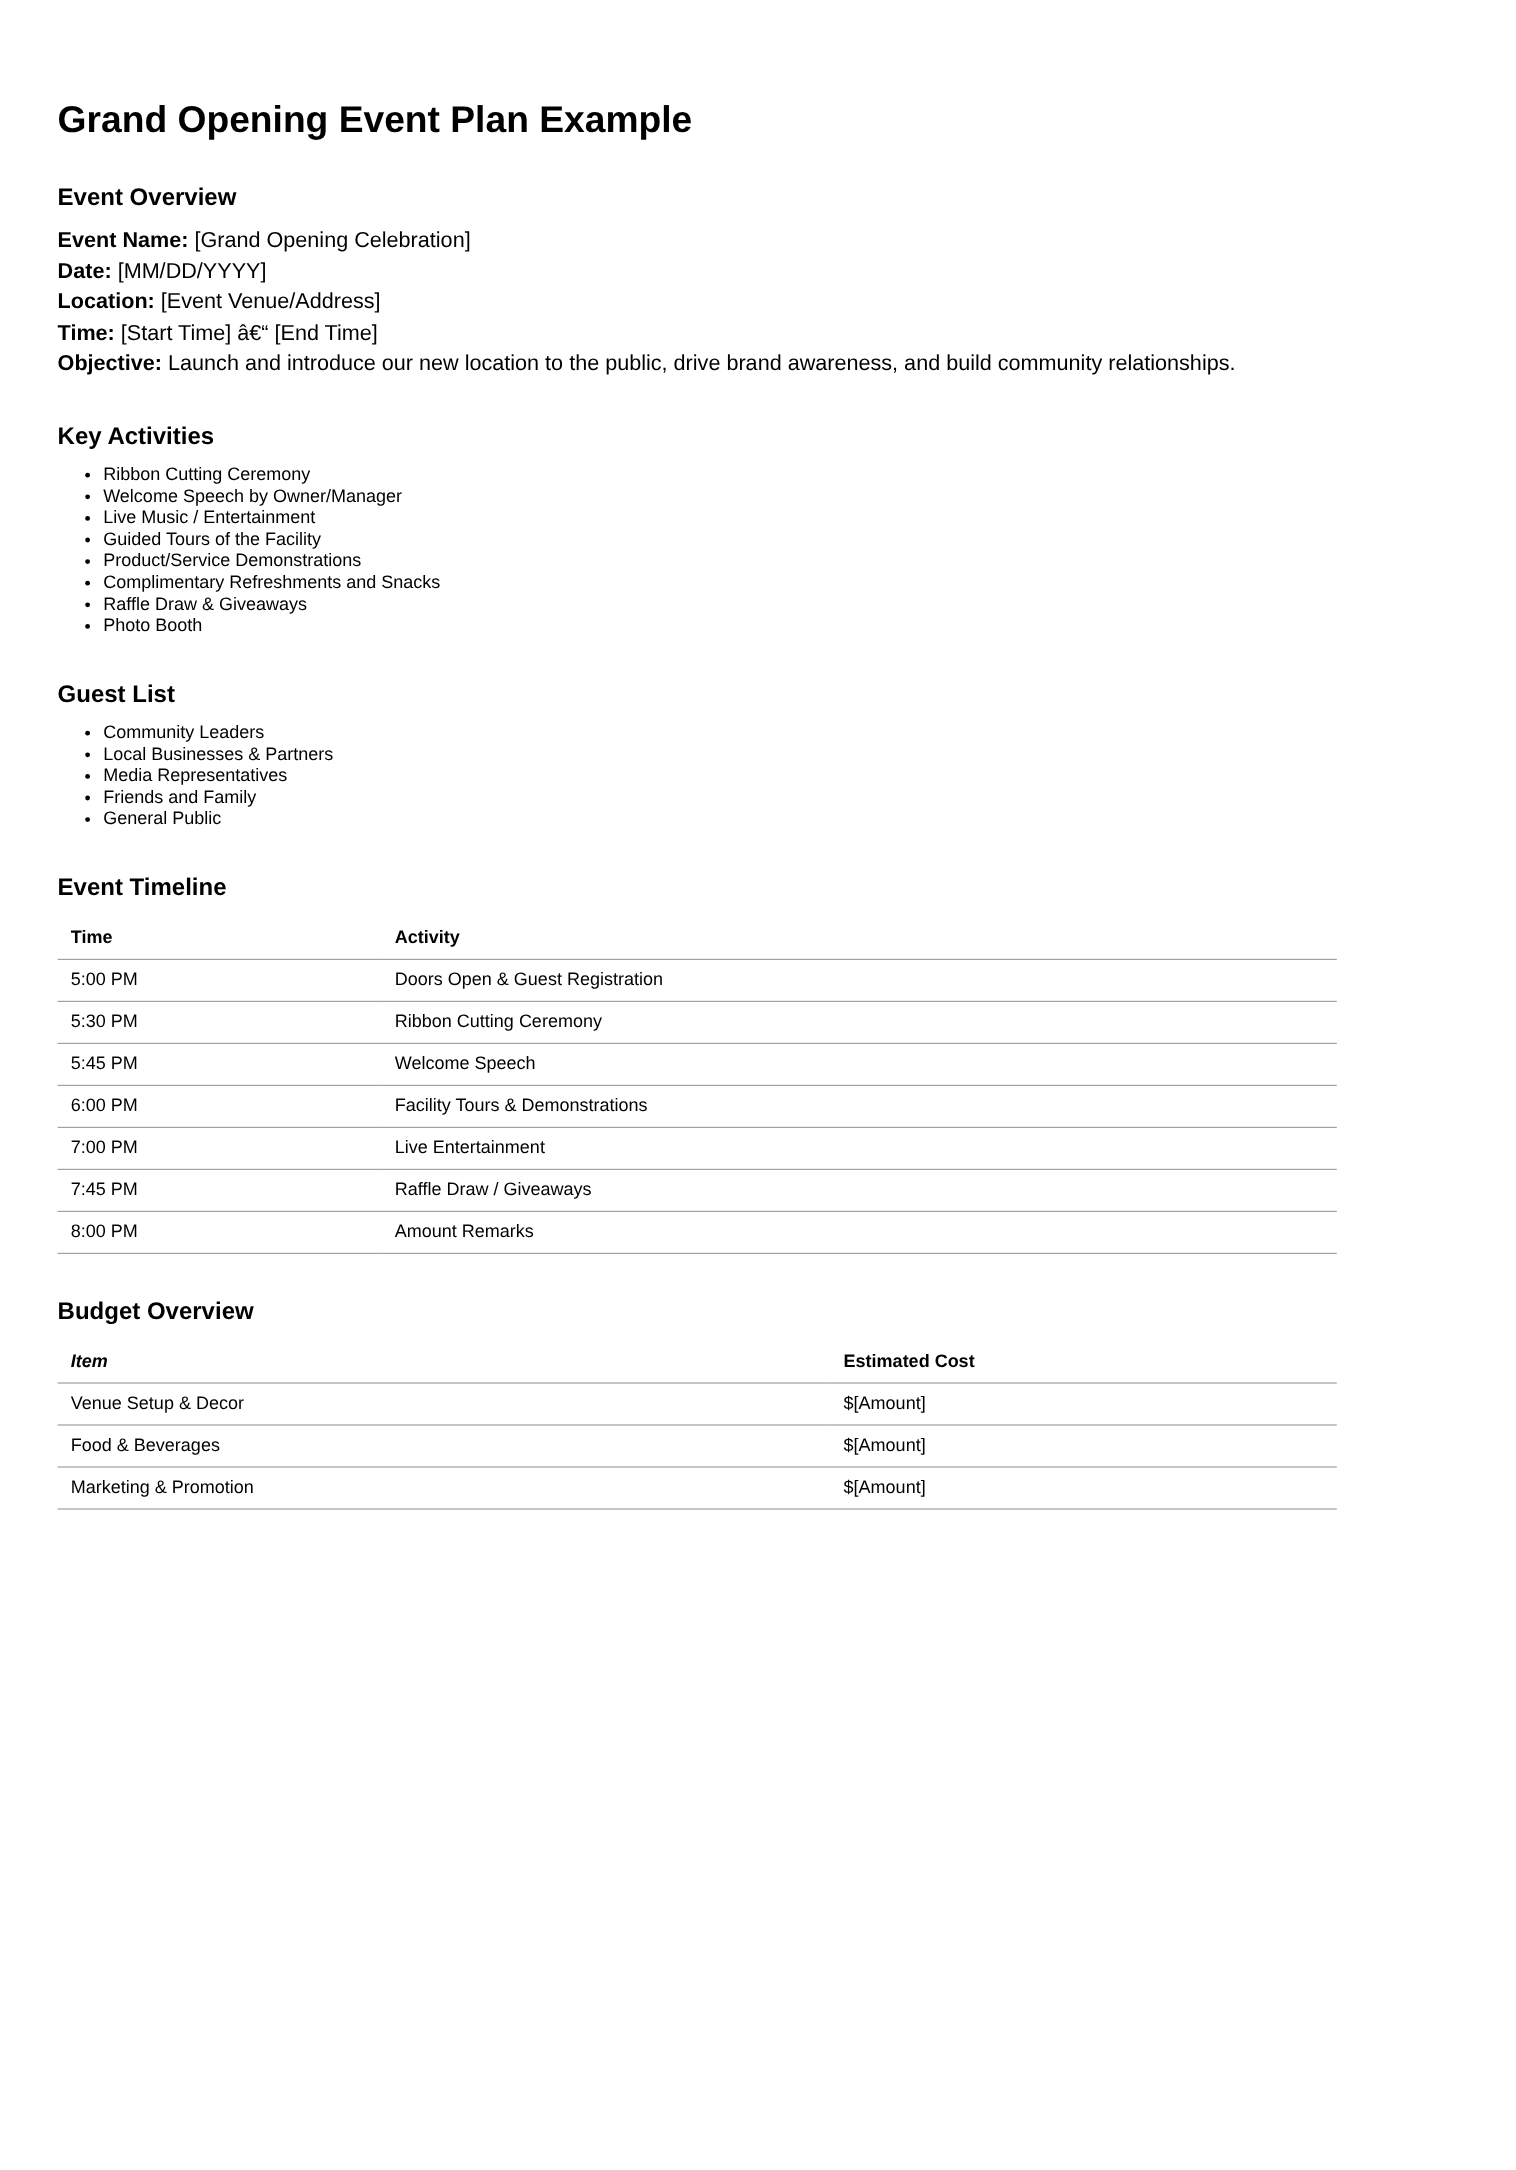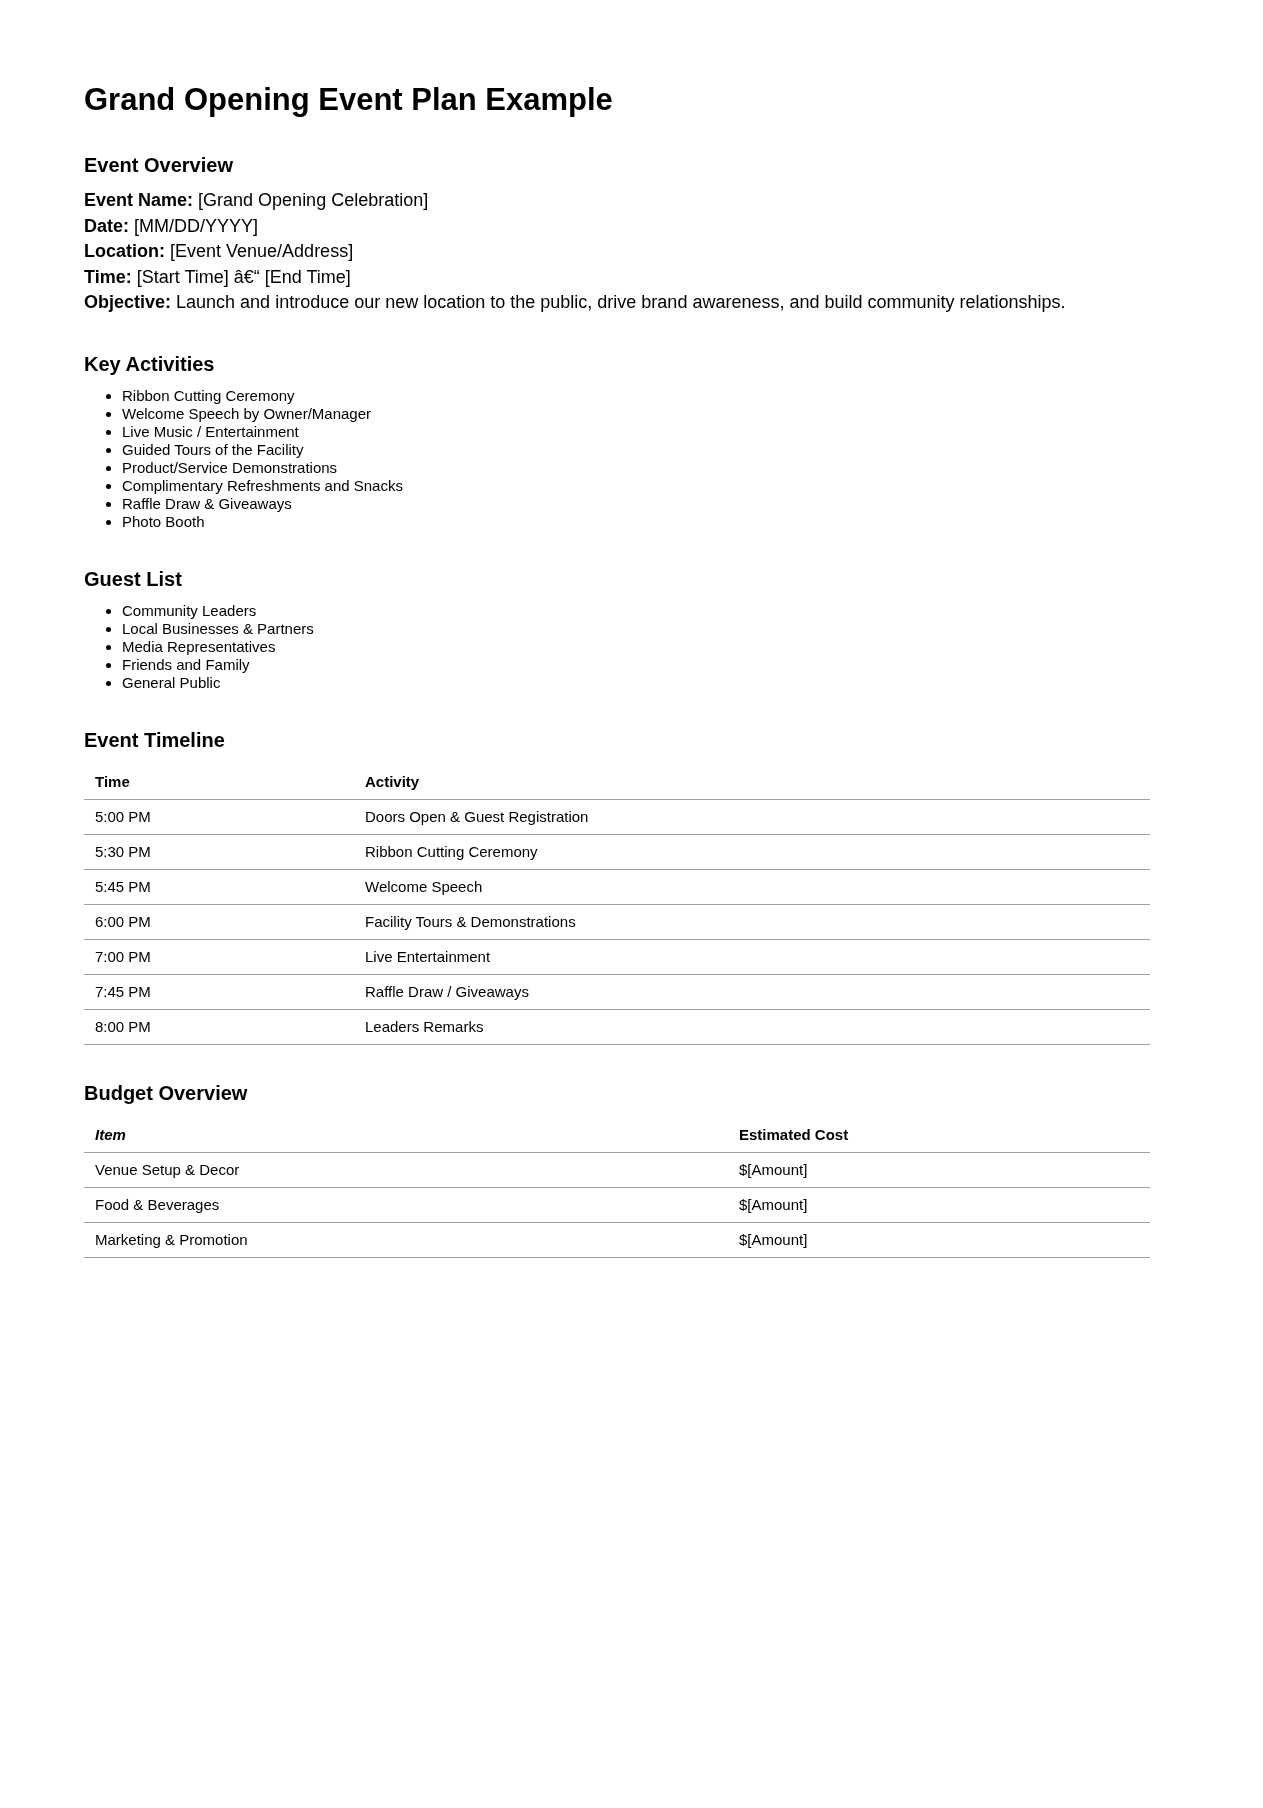--- a/index.html
+++ b/index.html
@@ -1,21 +1,21 @@
 <!DOCTYPE html>
 <html><head>
 <meta charset="utf-8">
 <style>
   html, body { margin: 0; padding: 0; background: #ffffff; }
   body { font-family: "Liberation Sans", sans-serif; color: #000000; }
   .doc {
     width: 1263px;
     height: 1808px;
     box-sizing: border-box;
-    padding: 83px 0 0 84px;
+    padding: 83px 0 0 48px;
     background: #ffffff;
     overflow: hidden;
   }
   .content { width: 1066px; }
   h1.title {
     font-size: 31px;
     line-height: 34px;
     font-weight: bold;
     margin: 0;
   }
@@ -123,21 +123,21 @@
         <tr>
             <td>7:00 PM</td>
             <td>Live Entertainment</td>
           </tr>
         <tr>
             <td>7:45 PM</td>
             <td>Raffle Draw / Giveaways</td>
           </tr>
         <tr>
             <td>8:00 PM</td>
-            <td>Leaders Remarks</td>
+            <td>Amount Remarks</td>
           </tr>
       </tbody>
     </table>
 
     <h2 class="section">Budget Overview</h2>
     <table class="grid">
       <thead>
         <tr>
           <th class="col-item">Item</th>
           <th>Estimated Cost</th>

